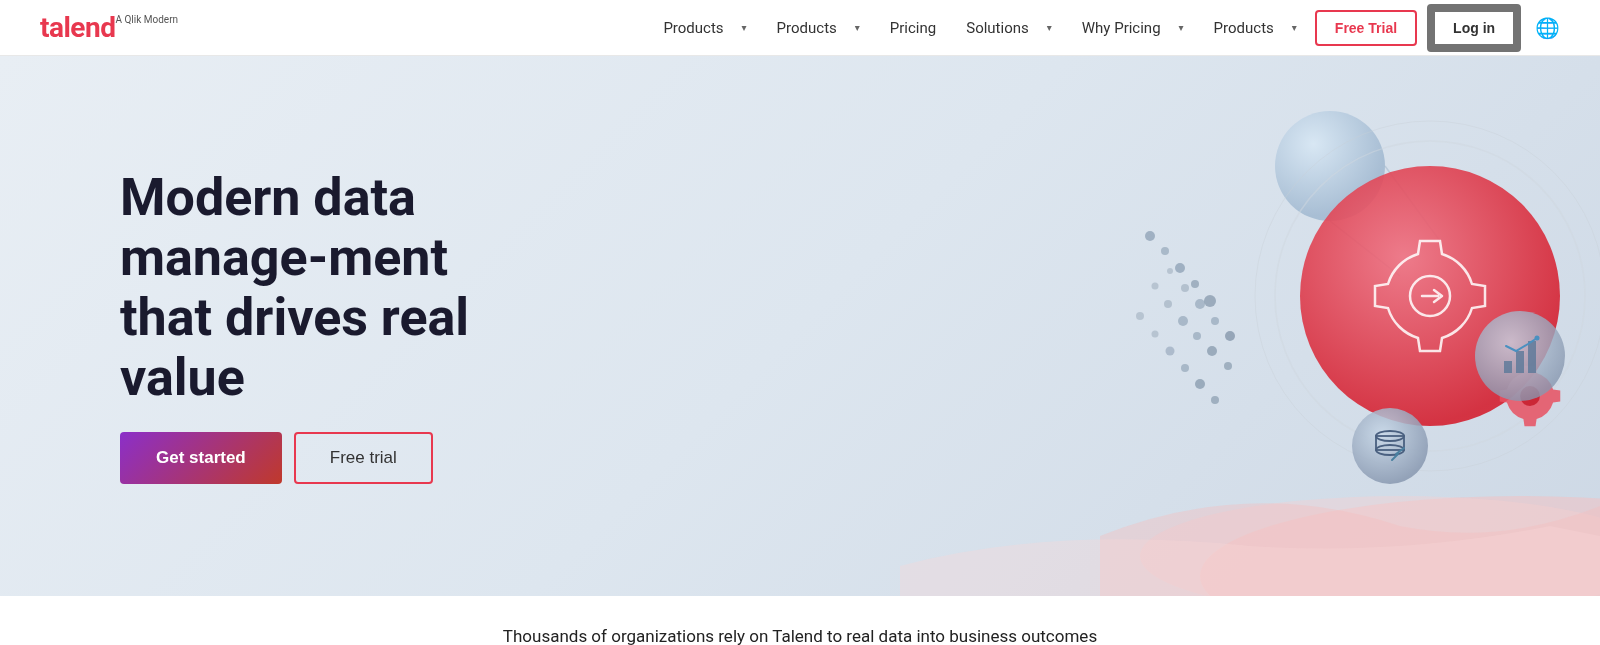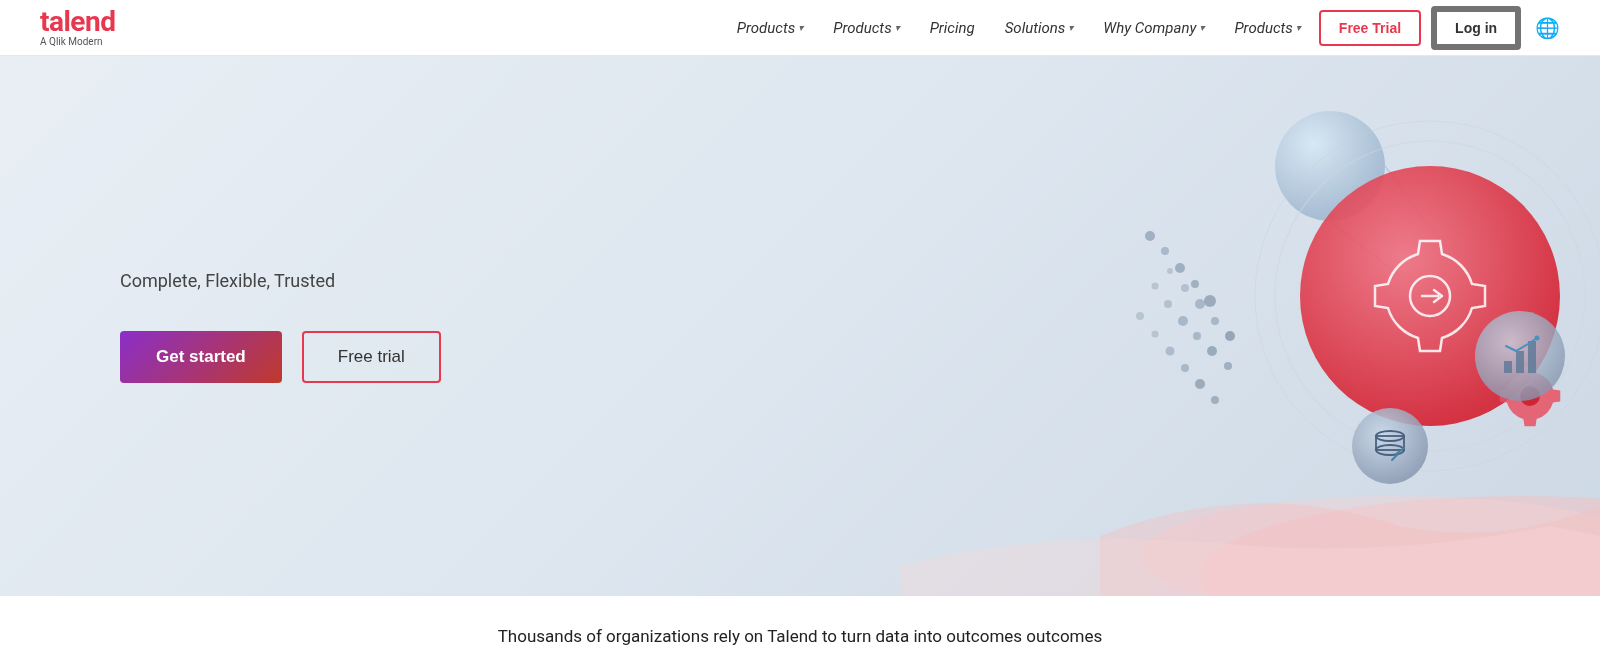--- a/index.html
+++ b/index.html
@@ -12,21 +12,21 @@
       justify-content: space-between;
       padding: 0 40px;
       height: 56px;
       background: #fff;
       border-bottom: 1px solid #e8e8e8;
       position: relative;
       z-index: 10;
     }
     .logo-area {
       display: flex;
-      flex-direction: column;
+      flex-direction: row;
       line-height: 1;
     }
     .logo-talend {
       font-size: 28px;
       font-weight: 700;
       color: #e8384f;
       letter-spacing: -0.5px;
     }
     .logo-sub {
       font-size: 10px;
@@ -34,46 +34,45 @@
       margin-top: 1px;
     }
     .nav-links {
       display: flex;
       align-items: center;
       gap: 6px;
     }
     .nav-item {
       display: flex;
       align-items: center;
-      gap: 3px;
+      gap: 18px;
       padding: 8px 12px;
       font-size: 15px;
       color: #333;
       cursor: pointer;
       white-space: nowrap;
-      font-style: italic;
     }
     .chevron {
       font-size: 10px;
       color: #666;
     }
     .nav-btn {
       padding: 8px 18px;
       border-radius: 4px;
       font-size: 14px;
       font-weight: 600;
       cursor: pointer;
     }
     .btn-free-trial {
       border: 2px solid #e8384f;
       color: #e8384f;
       background: transparent;
     }
     .btn-login {
-      border: 6px solid #737373;
+      border: 8px solid #737373;
       color: #333;
       background: transparent;
       margin-left: 4px;
     }
     .globe-icon {
       font-size: 20px;
       color: #333;
       cursor: pointer;
       margin-left: 8px;
     }
@@ -100,21 +99,21 @@
       line-height: 1.15;
       margin-bottom: 24px;
     }
     .hero-subtitle {
       font-size: 18px;
       color: #444;
       margin-bottom: 40px;
     }
     .hero-buttons {
       display: flex;
-      gap: 20px;
+      gap: 12px;
       align-items: flex-start;
     }
     .btn-get-started {
       padding: 16px 36px;
       background: linear-gradient(135deg, #8b2fc9, #c0392b);
       color: #fff;
       border: none;
       border-radius: 4px;
       font-size: 17px;
       font-weight: 600;
@@ -174,36 +173,36 @@
       <span class="chevron">▾</span>
     </div>
     <div class="nav-item">
       <span>Pricing</span>
     </div>
     <div class="nav-item">
       <span>Solutions</span>
       <span class="chevron">▾</span>
     </div>
     <div class="nav-item">
-      <span>Why Company</span>
+      <span>Why Pricing</span>
       <span class="chevron">▾</span>
     </div>
     <div class="nav-item">
       <span>Products</span>
       <span class="chevron">▾</span>
     </div>
     <button class="nav-btn btn-free-trial">Free Trial</button>
     <button class="nav-btn btn-login">Log in</button>
     <span class="globe-icon">🌐</span>
   </div>
 </nav>
 
 <section class="hero">
   <div class="hero-content">
-    <p class="hero-subtitle">Complete, Flexible, Trusted</p>
+    <h1 class="hero-title">Modern data manage-ment that drives real value</h1>
     <div class="hero-buttons">
       <button class="btn-get-started">Get started</button>
       <button class="btn-free-trial-hero">Free trial</button>
     </div>
   </div>
 
   <div class="hero-illustration">
     <svg class="illus-svg" viewBox="0 0 700 540" xmlns="http://www.w3.org/2000/svg">
 
       <ellipse cx="620" cy="520" rx="320" ry="80" fill="#f5c0c0" opacity="0.5"></ellipse>
@@ -290,14 +289,14 @@
         <rect x="8" y="-15" width="8" height="32" fill="#5a7898" opacity="0.8"></rect>
 
         <path d="M-14,-10 L-4,-5 L8,-12 L17,-18" stroke="#4a90c0" stroke-width="2" fill="none" stroke-linecap="round"></path>
         <circle cx="17" cy="-18" r="2.5" fill="#4a90c0"></circle>
       </g>
     </svg>
   </div>
 </section>
 
 <div class="footer-bar">
-  <span>Thousands of organizations rely on Talend to turn data into outcomes outcomes</span>
+  <span>Thousands of organizations rely on Talend to real data into business outcomes</span>
 </div>
 
 </body></html>

